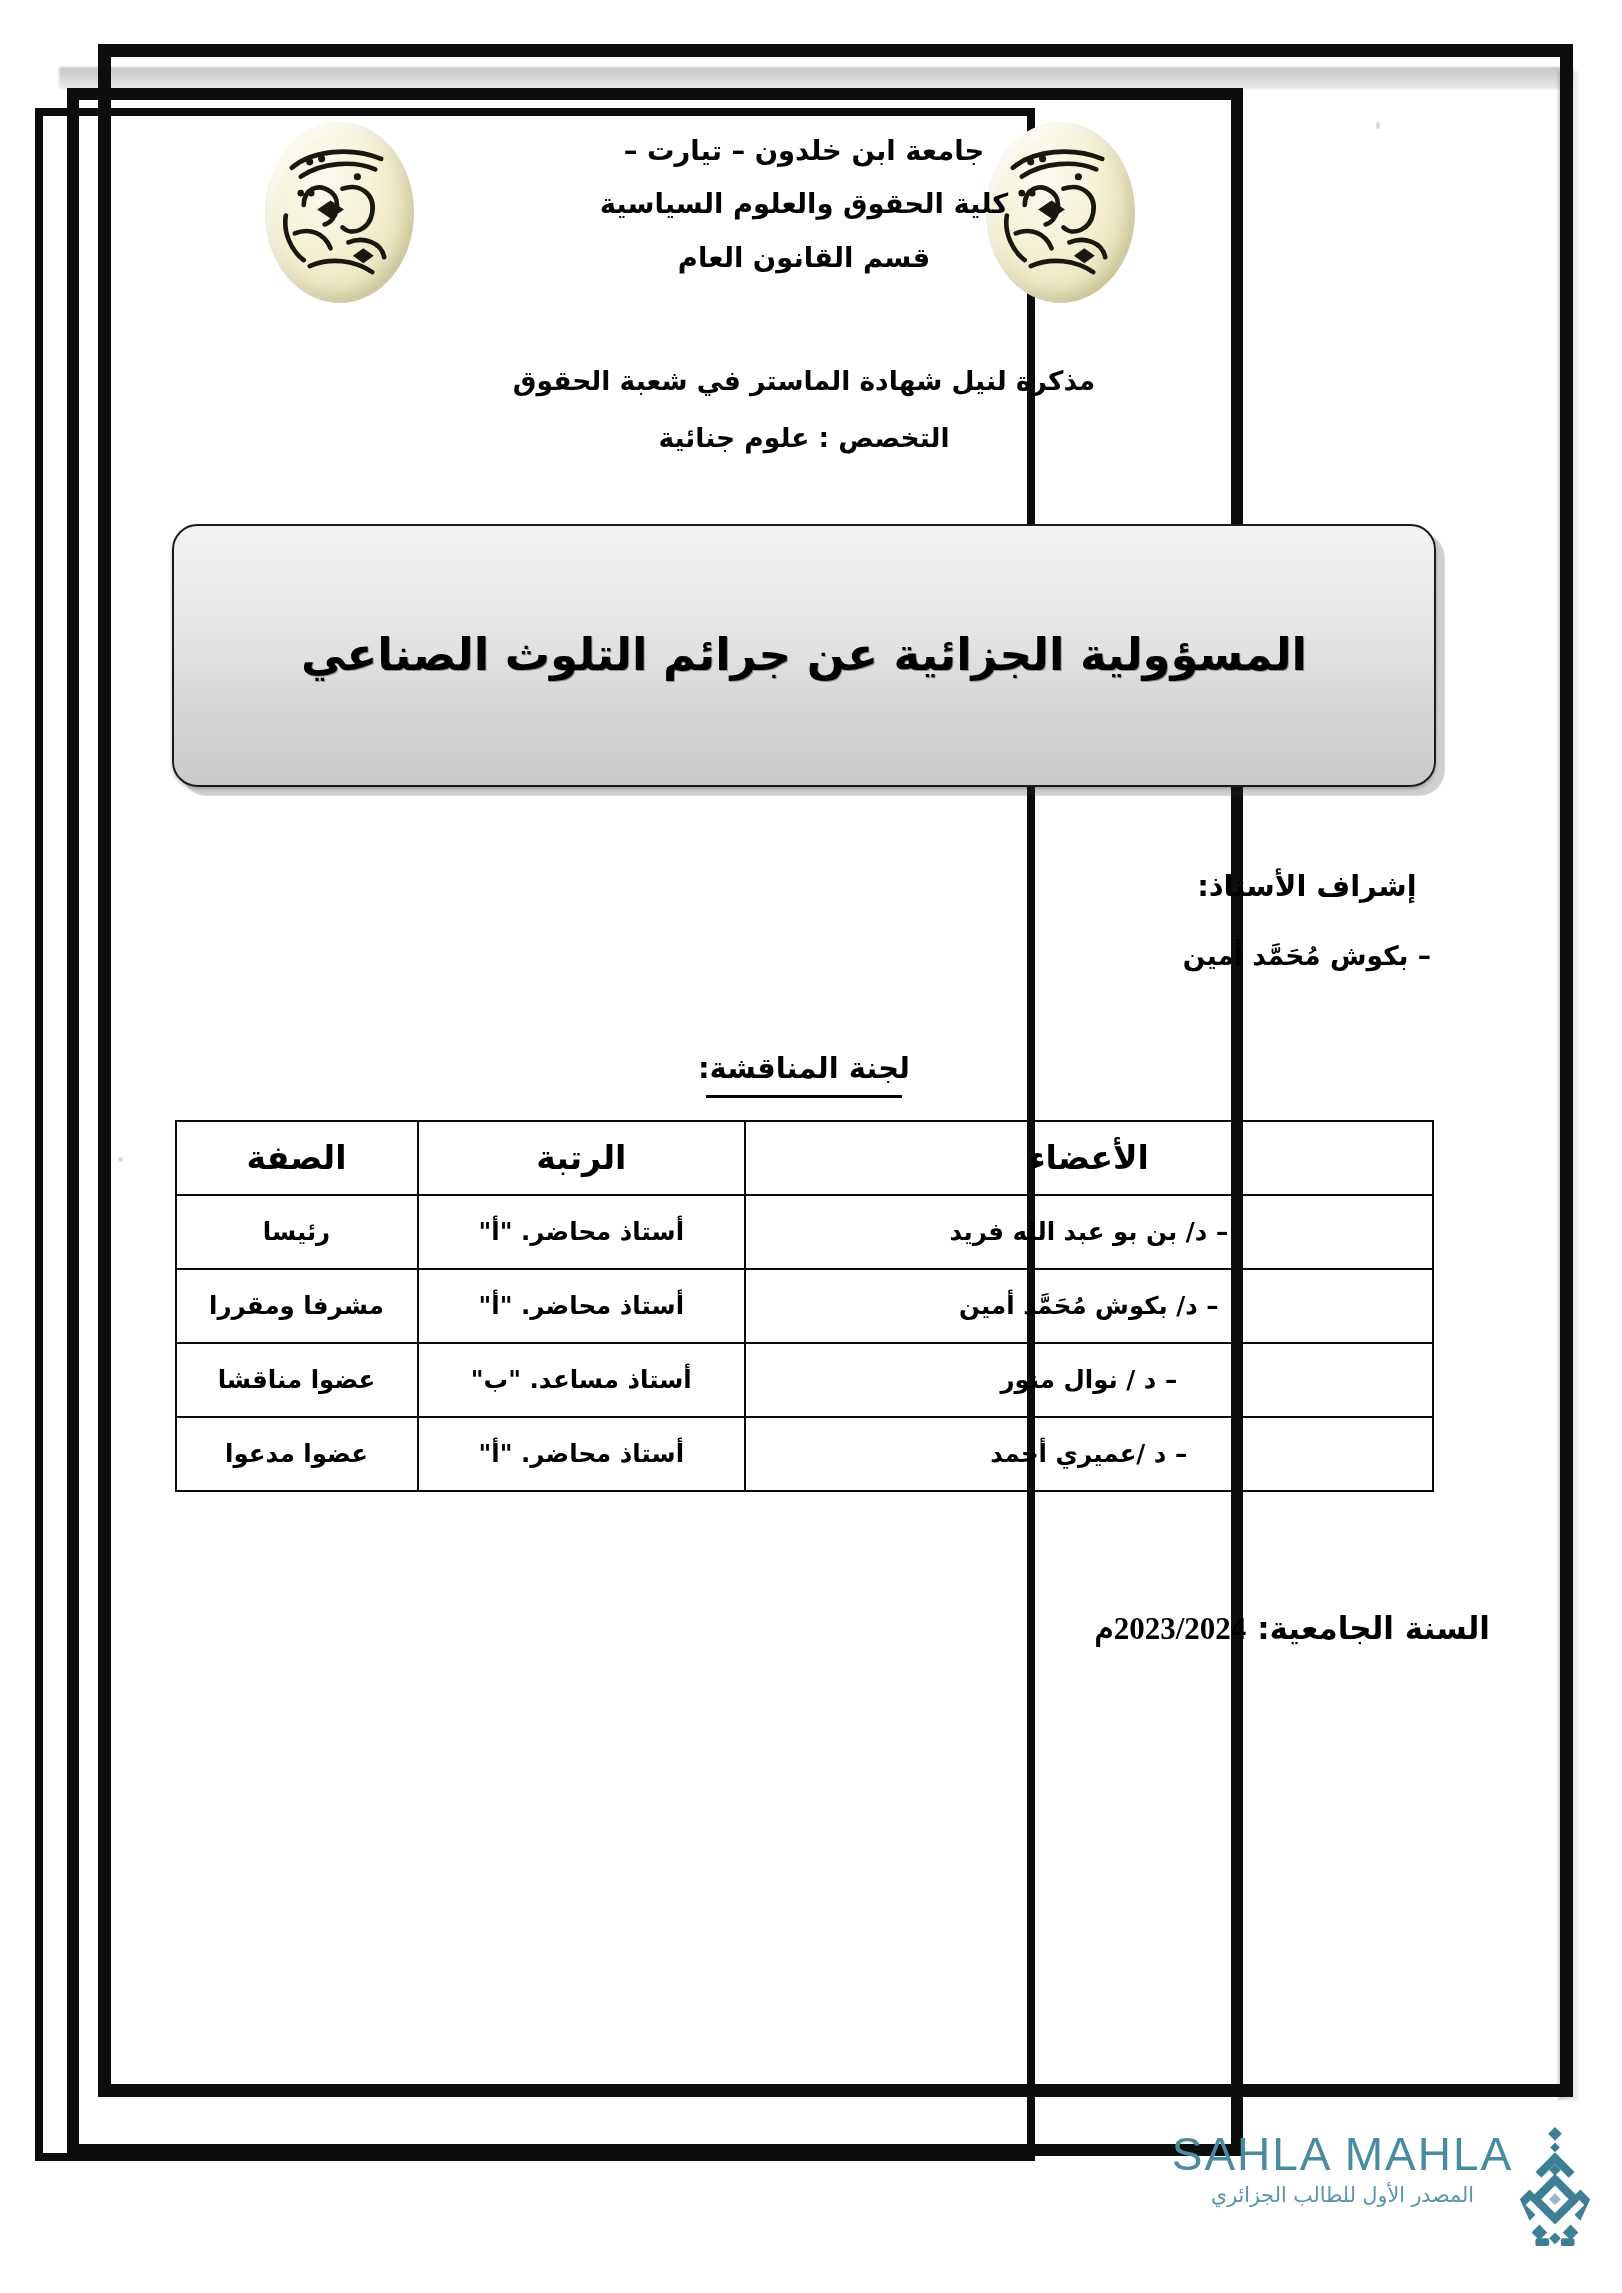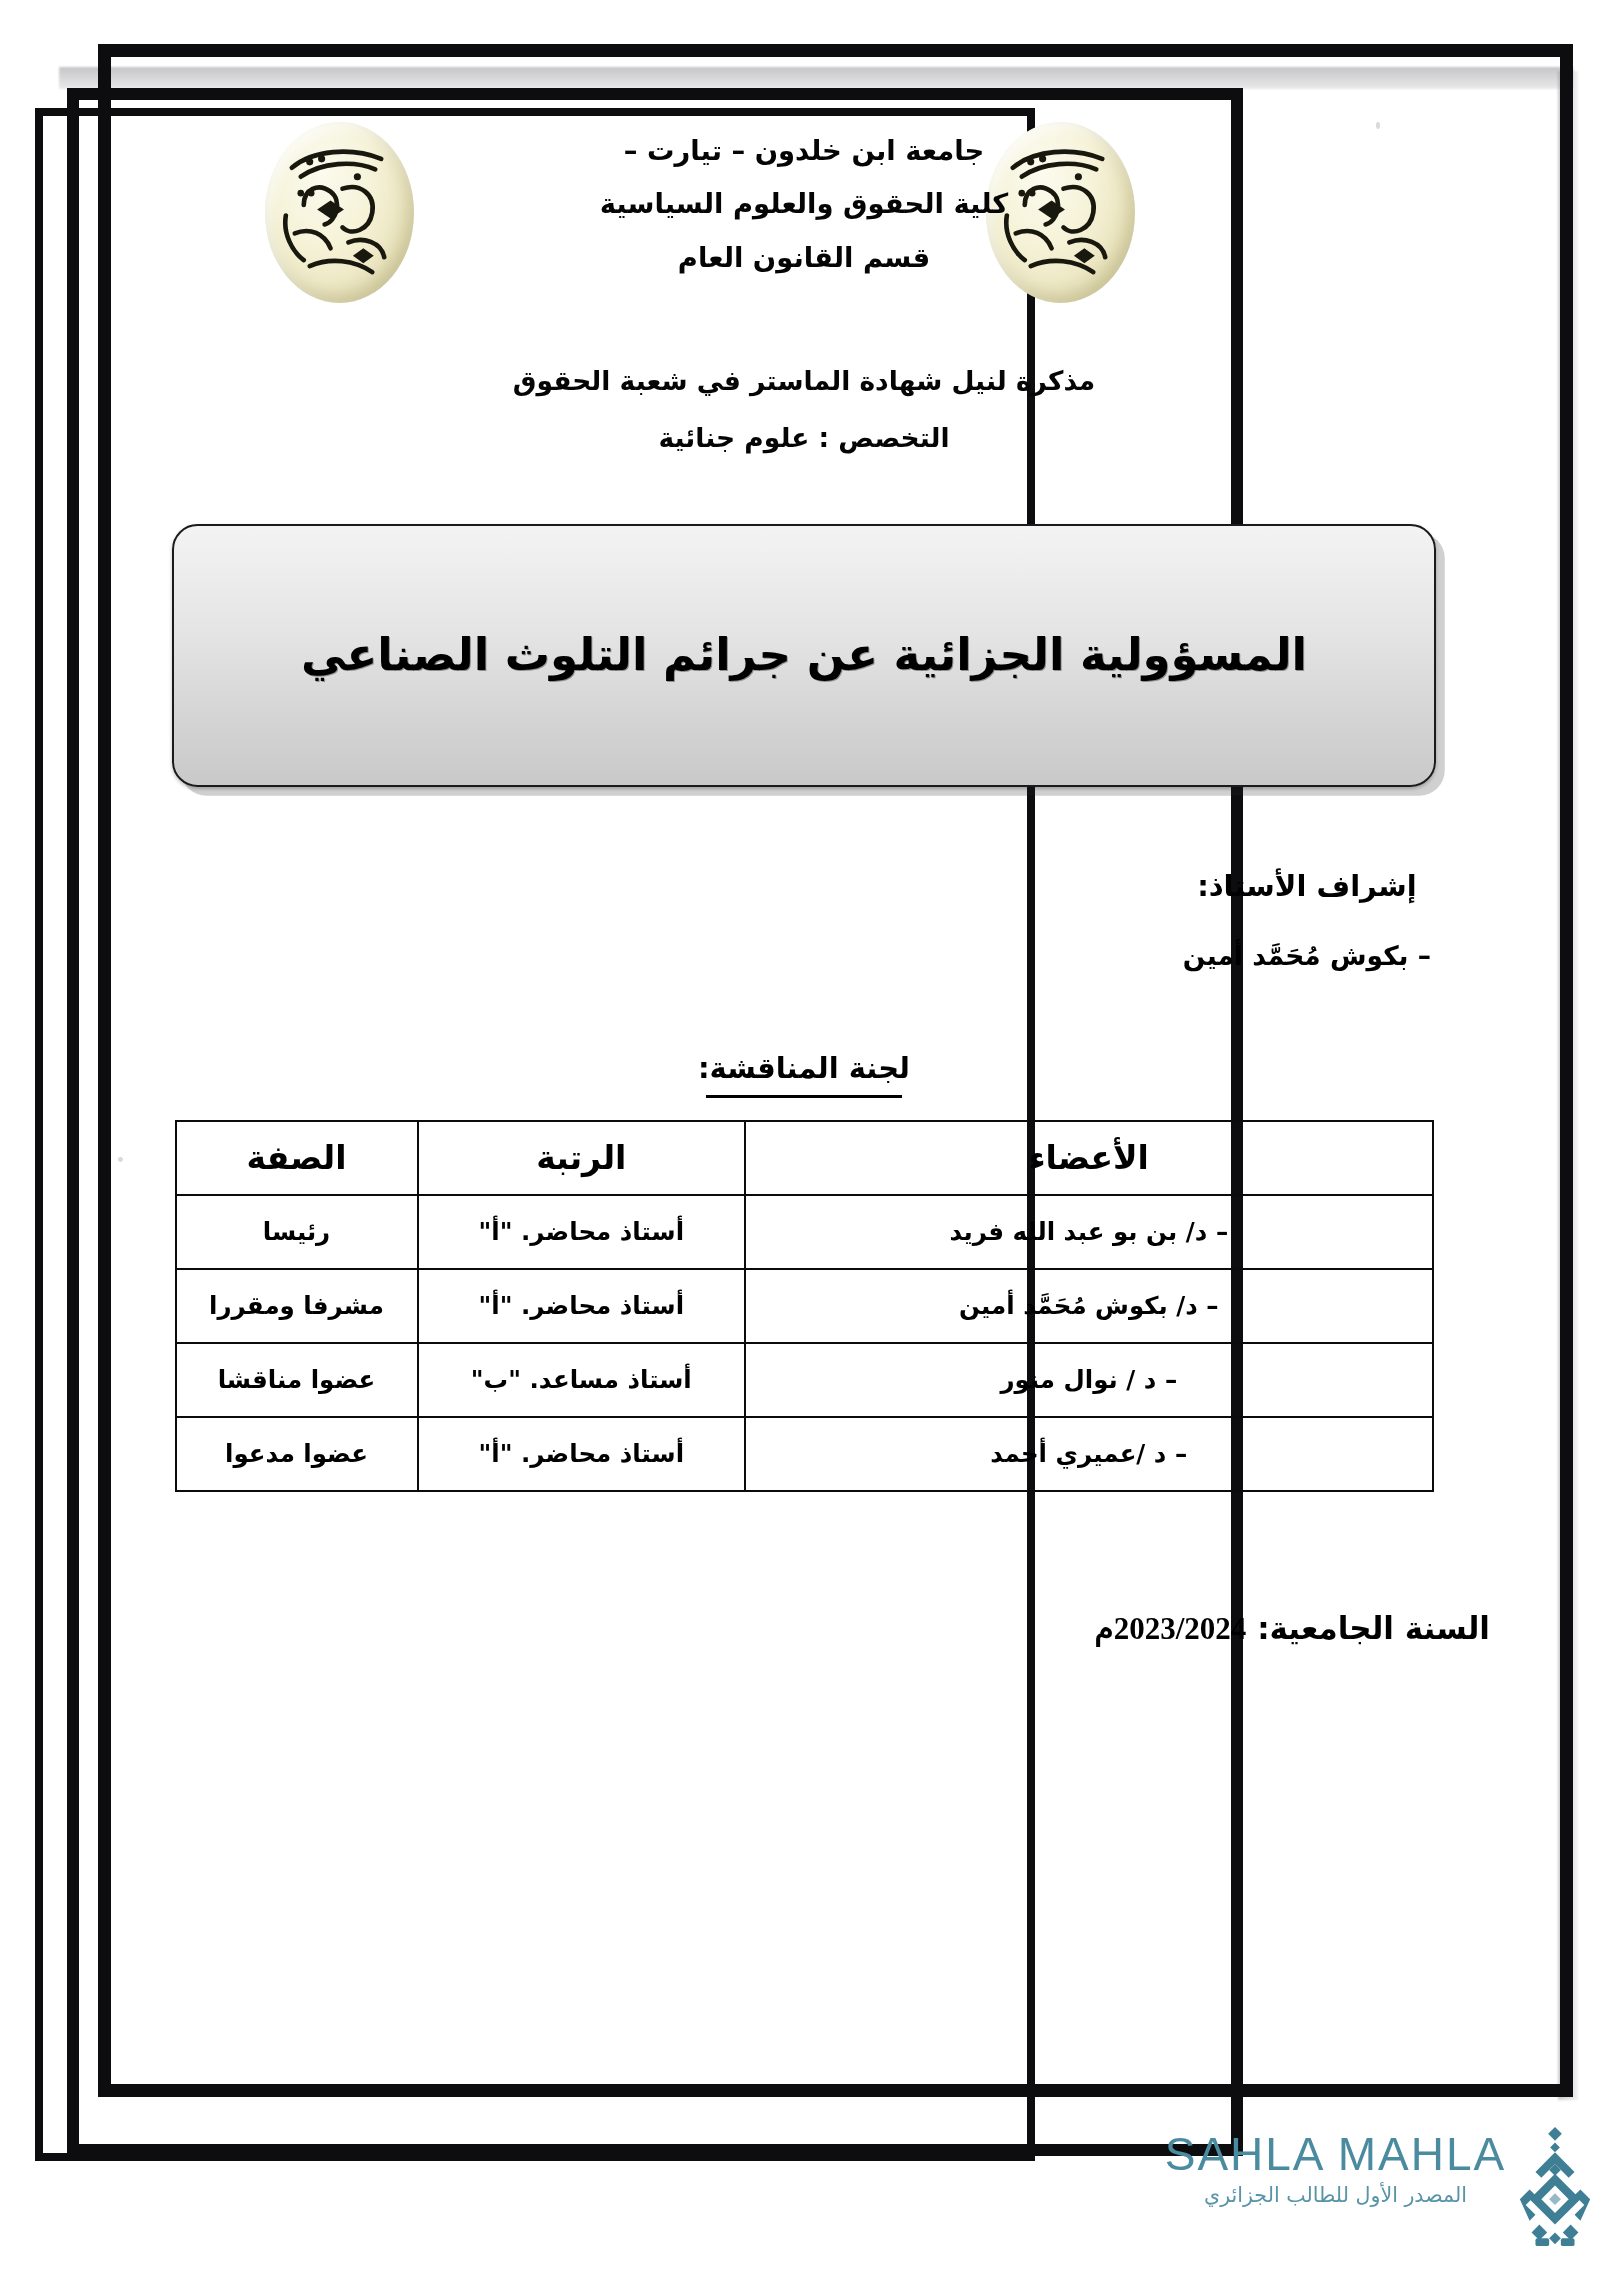--- a/index.html
+++ b/index.html
@@ -258,21 +258,21 @@
     position: absolute;
     left: 1145px;
     top: 2125px;
     width: 461px;
     height: 147px;
     direction: ltr;
     pointer-events: none;
   }
   .wm-text-wrap {
     position: absolute;
-    left: 8px;
+    left: 15px;
     top: 5.9px;
     width: 365px;
     text-align: center;
   }
   .wm-title {
     font-family: "Liberation Sans", "DejaVu Sans", sans-serif;
     font-size: 46px;
     letter-spacing: 2px;
     color: #4a8ba0;
     line-height: 1;

